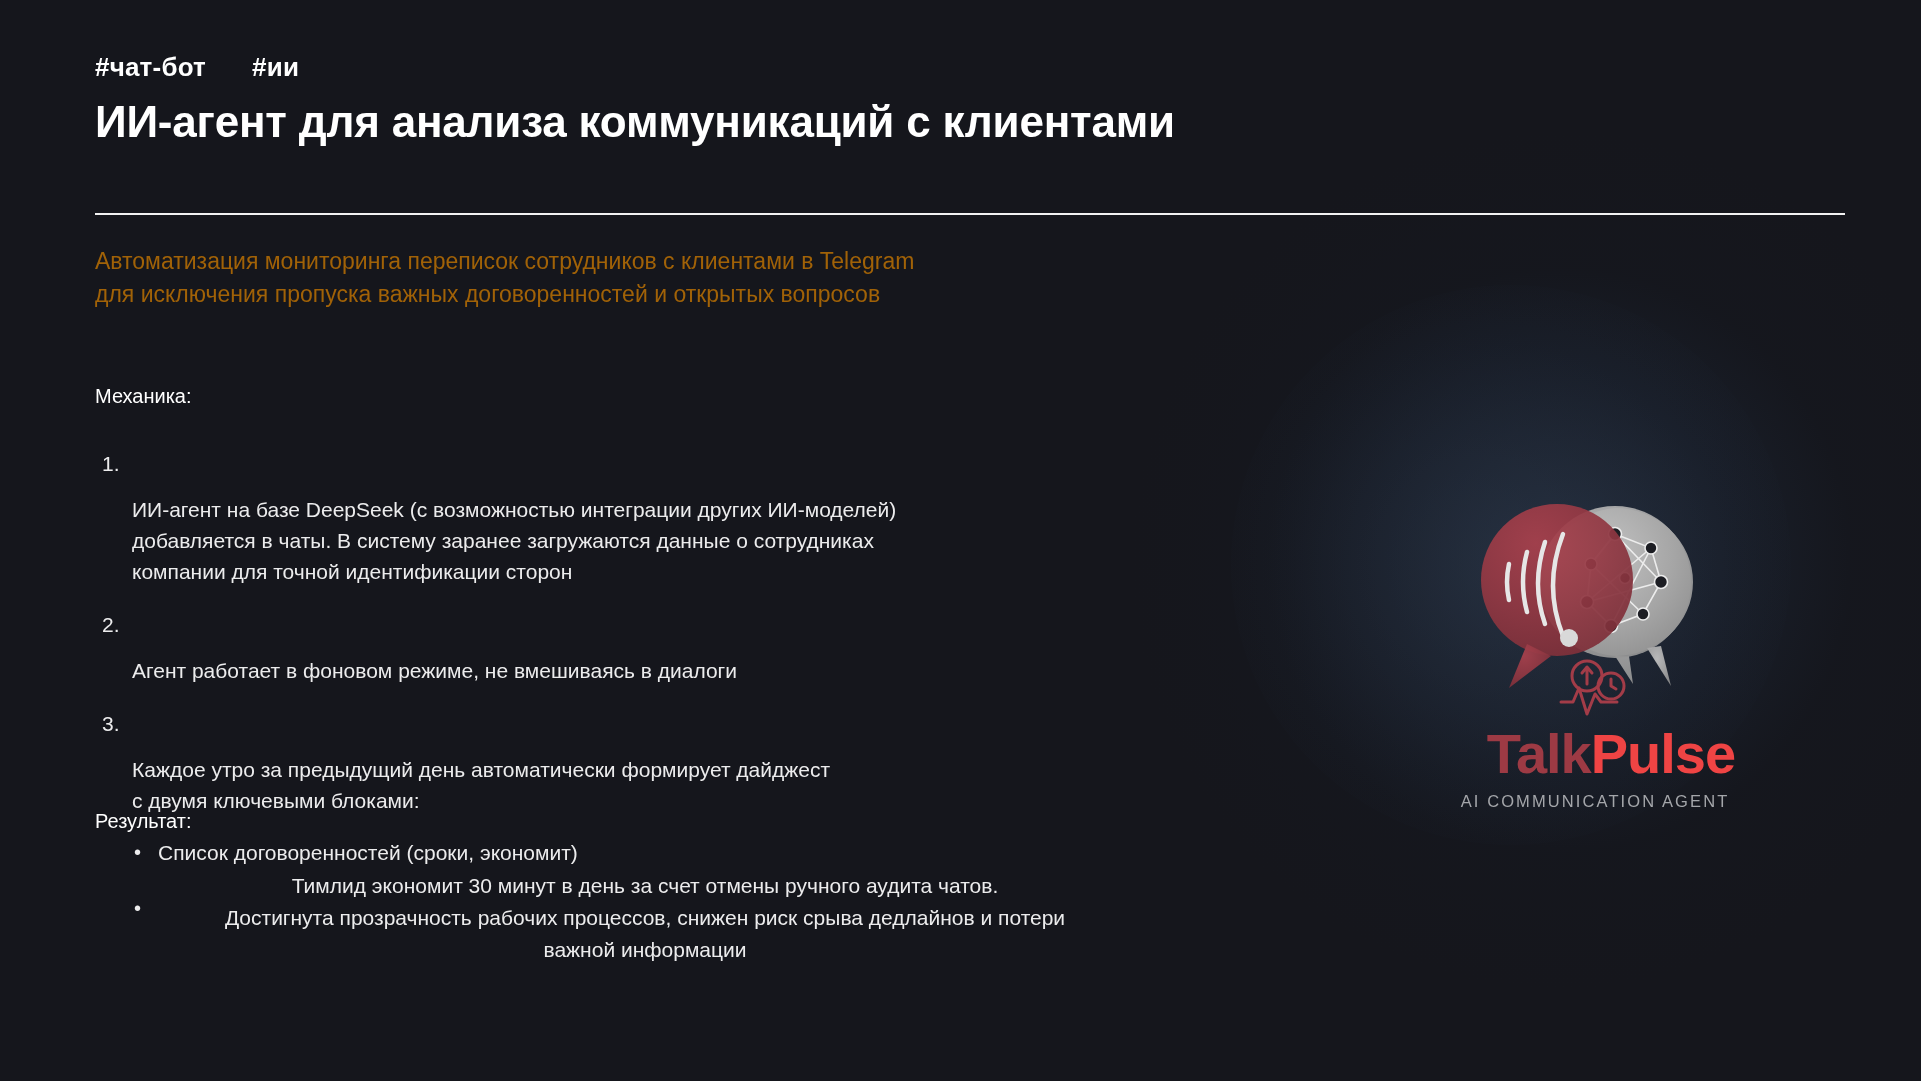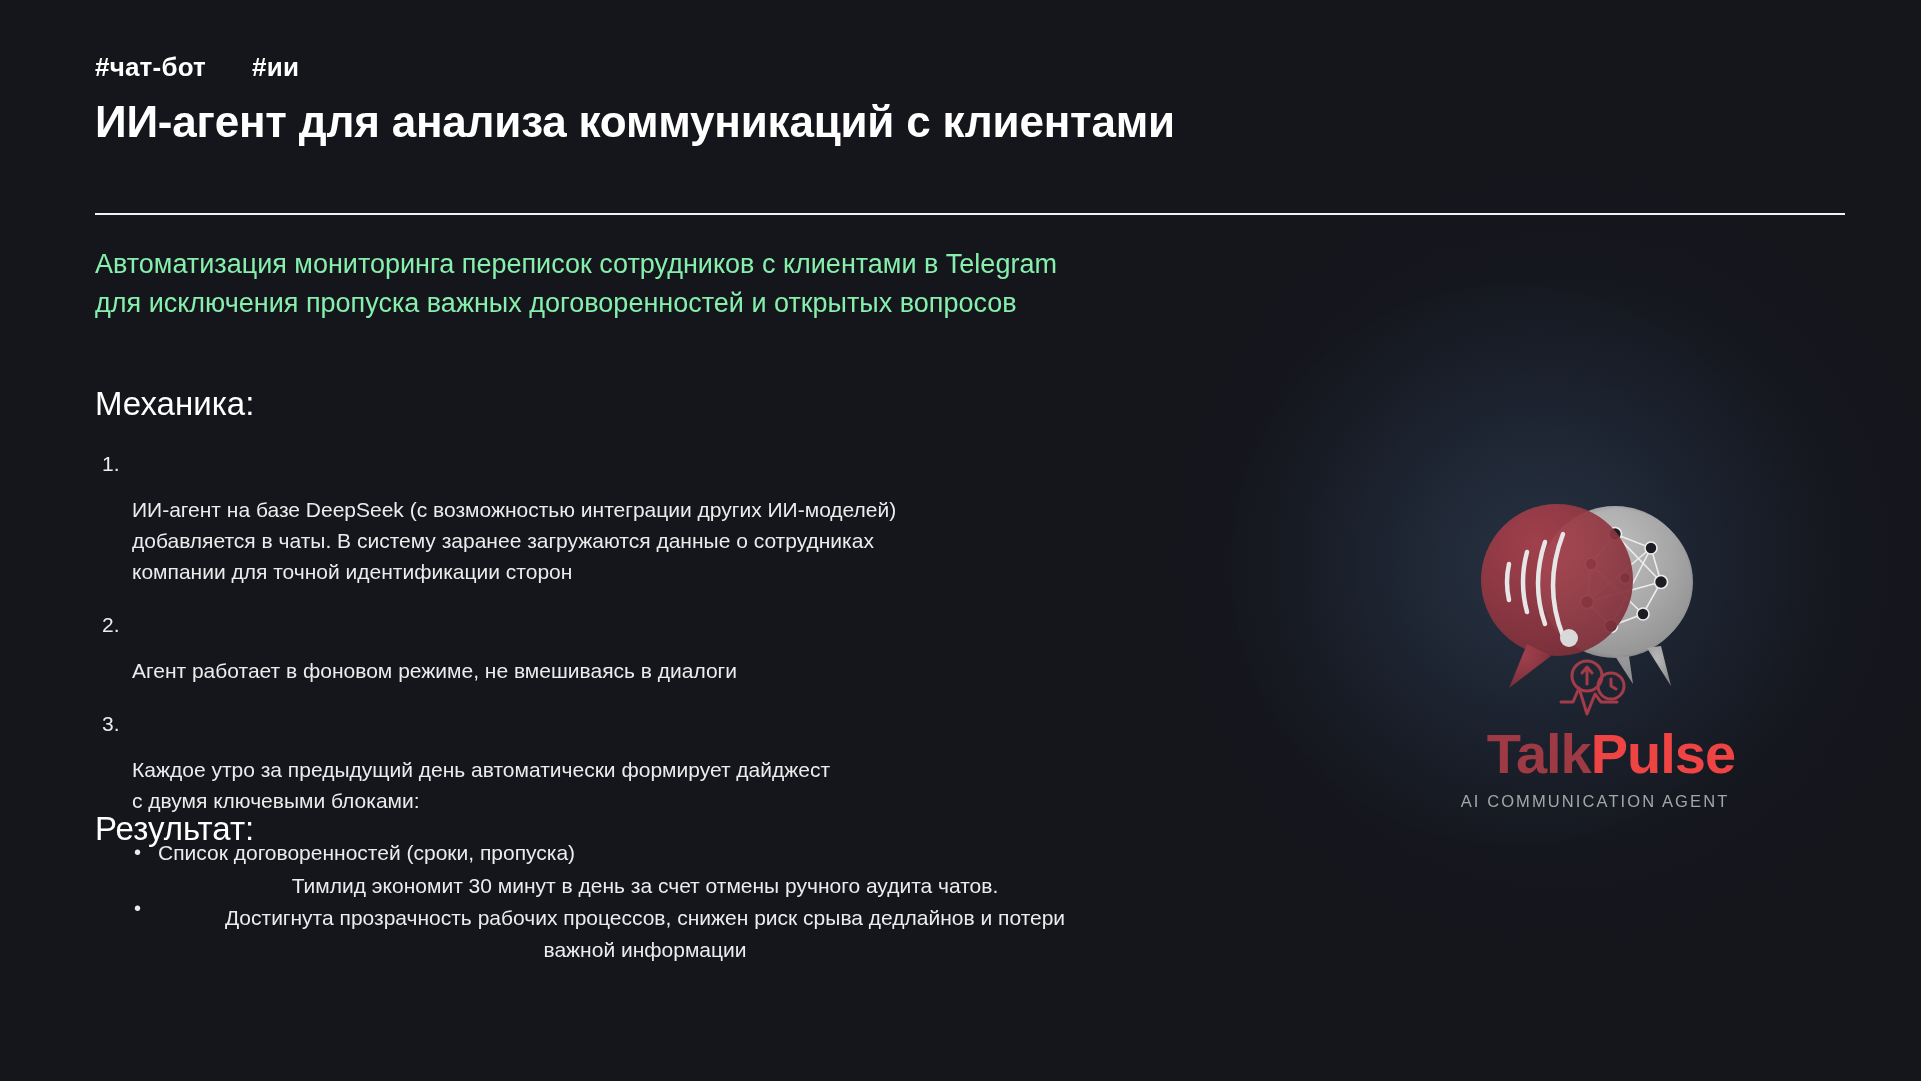--- a/index.html
+++ b/index.html
@@ -65,32 +65,32 @@
     position:absolute;
     left:95px; top:213px;
     width:1750px; height:2px;
     background:#f2f2f2;
   }
 
   
   #subtitle {
     position:absolute;
     left:95px; top:245px;
-    font-size:27px;
+    font-size:23px;
     line-height:1.45;
-    color:#86efac;
+    color:#a16207;
     font-weight:normal;
     white-space:pre-line;
   }
 
   
   .section-heading {
     position:absolute;
     left:95px;
-    font-size:33px;
+    font-size:20px;
     color:#ffffff;
     font-weight:normal;
   }
   #mechanics-heading { top:385px; }
   #result-heading    { top:810px;text-align:right; }
 
   
   #mechanics-list {
     position:absolute;
     left:98px; top:448px;
@@ -209,21 +209,21 @@
     </li>
     <li class="num-item">
       <span class="num-marker">3.</span>
       <span class="num-text">Каждое утро за предыдущий день автоматически формирует дайджест
 с двумя ключевыми блоками:</span>
     </li>
 
     <ul id="sub-list">
       <li class="sub-item">
         <span class="sub-marker">•</span>
-        <span>Список договоренностей (сроки, пропуска)</span>
+        <span>Список договоренностей (сроки, экономит)</span>
       </li>
       <li class="sub-item">
         <span class="sub-marker">•</span>
       </li>
     </ul>
   </ol>
 
   <h2 id="result-heading" class="section-heading">Результат:</h2>
   <p id="result-body">Тимлид экономит 30 минут в день за счет отмены ручного аудита чатов.
 Достигнута прозрачность рабочих процессов, снижен риск срыва дедлайнов и потери

